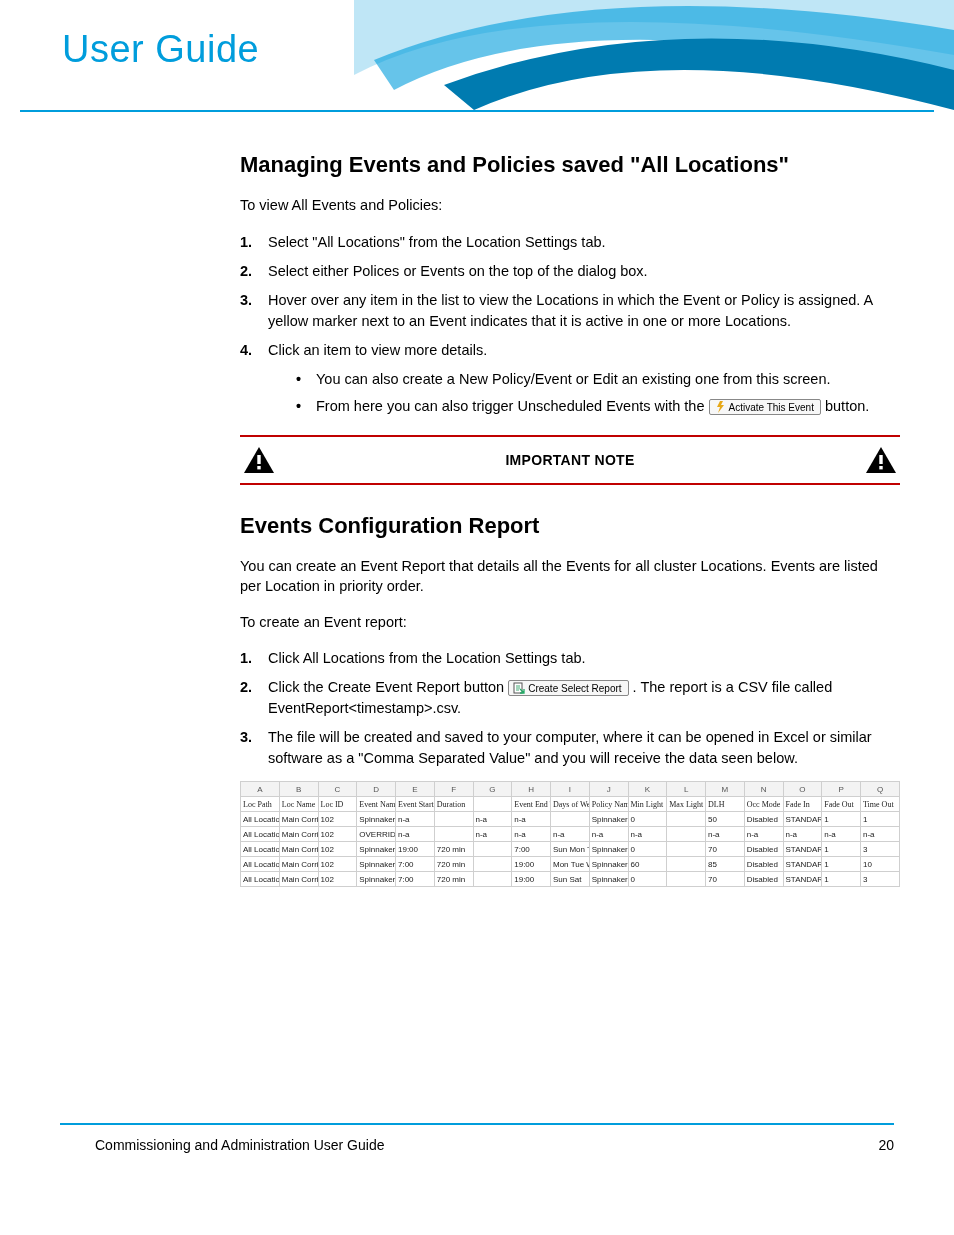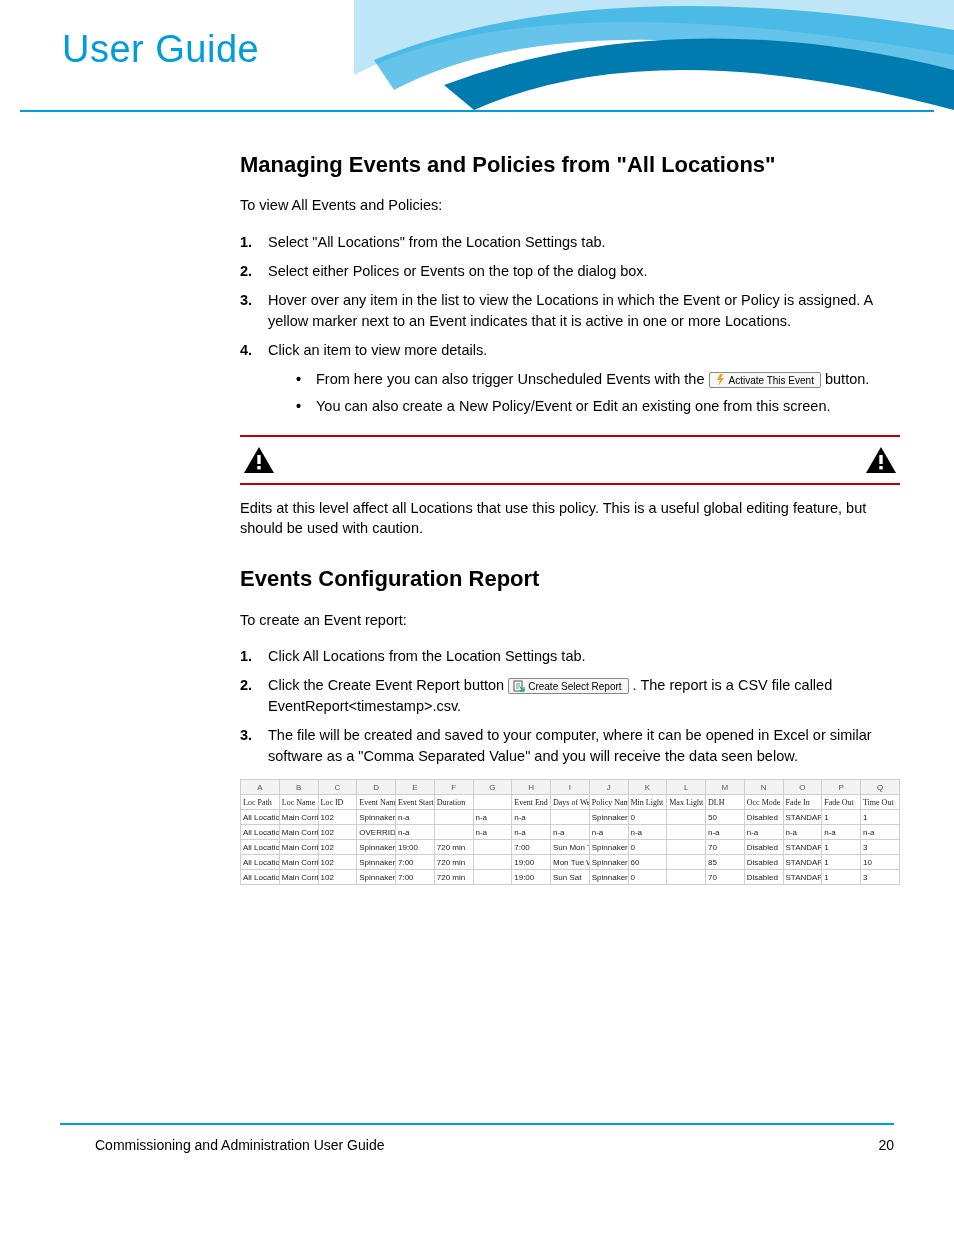--- a/index.html
+++ b/index.html
@@ -200,66 +200,67 @@
   <svg class="header-swoosh" viewBox="0 0 600 120" preserveAspectRatio="none">
     <path d="M0 75 Q 180 -20 600 55 L600 0 L0 0 Z" fill="#009ddc" opacity="0.25"></path>
     <path d="M40 90 Q 220 -5 600 80 L600 30 Q 240 -30 20 60 Z" fill="#009ddc" opacity="0.6"></path>
     <path d="M120 110 Q 300 30 600 110 L600 70 Q 320 0 90 85 Z" fill="#007bb0"></path>
   </svg>
 
   <div class="header-title">User Guide</div>
   <div class="header-rule"></div>
 
   <div class="content">
-    <h2>Managing Events and Policies from "All Locations"</h2>
+    <h2>Managing Events and Policies saved "All Locations"</h2>
     <p>To view All Events and Policies:</p>
 
     <ol class="steps">
       <li>Select "All Locations" from the Location Settings tab.</li>
       <li>Select either Polices or Events on the top of the dialog box.</li>
       <li>Hover over any item in the list to view the Locations in which the Event or Policy is assigned. A yellow marker next to an Event indicates that it is active in one or more Locations.</li>
       <li>
         <span>Click an item to view more details.</span>
         <ul class="sub">
+          <li>You can also create a New Policy/Event or Edit an existing one from this screen.</li>
           <li>
             <span>From here you can also trigger Unscheduled Events with the </span>
             <span class="inline-button">
               <span class="glyph">
                 <svg viewBox="0 0 12 12">
                     <path d="M6 0 L3 6 H6 L4 12 L10 4 H7 L9 0 Z" fill="#e6a817"></path>
                   </svg>
               </span><span>Activate This Event</span>
             </span>
             <span> button.</span>
           </li>
-          <li>You can also create a New Policy/Event or Edit an existing one from this screen.</li>
         </ul>
       </li>
     </ol>
 
     <div class="important-box">
       <div class="important-rule"></div>
       <div class="important-row">
         <svg class="warning-icon" viewBox="0 0 30 26">
           <path d="M15 0 L30 26 H0 Z" fill="#000"></path>
           <rect x="13.3" y="8" width="3.4" height="9" fill="#fff"></rect>
           <rect x="13.3" y="19" width="3.4" height="3.4" fill="#fff"></rect>
         </svg>
+        <div class="important-label">IMPORTANT NOTE</div>
         <svg class="warning-icon" viewBox="0 0 30 26">
           <path d="M15 0 L30 26 H0 Z" fill="#000"></path>
           <rect x="13.3" y="8" width="3.4" height="9" fill="#fff"></rect>
           <rect x="13.3" y="19" width="3.4" height="3.4" fill="#fff"></rect>
         </svg>
       </div>
       <div class="important-rule"></div>
     </div>
 
-    <p>Edits at this level affect all Locations that use this policy. This is a useful global editing feature, but should be used with caution.</p>
 
     <h2 style="margin-top:28px">Events Configuration Report</h2>
+    <p>You can create an Event Report that details all the Events for all cluster Locations. Events are listed per Location in priority order.</p>
     <p>To create an Event report:</p>
 
     <ol class="steps">
       <li>Click All Locations from the Location Settings tab.</li>
       <li>
         <span>Click the Create Event Report button </span>
         <span class="inline-button">
           <span class="glyph">
             <svg viewBox="0 0 12 12">
               <rect x="1" y="1" width="8" height="10" fill="#fff" stroke="#555" stroke-width="1"></rect>

